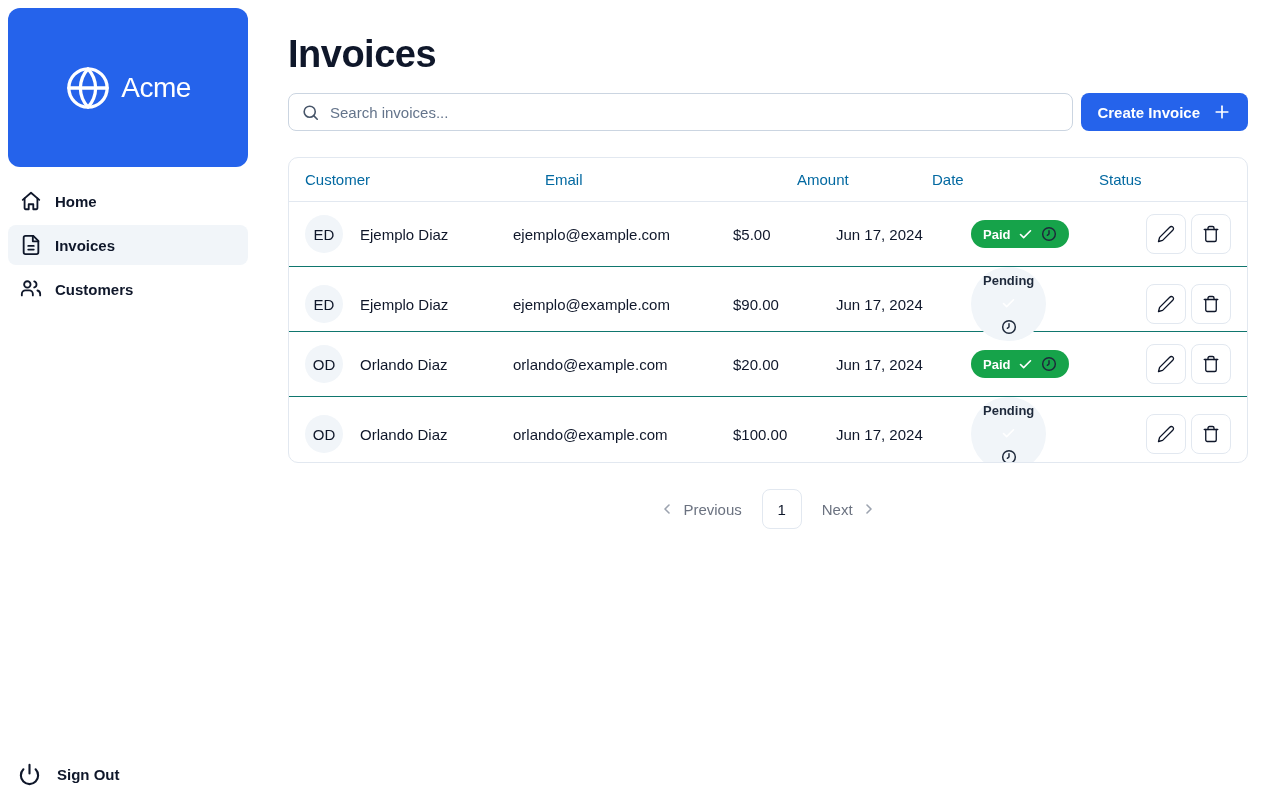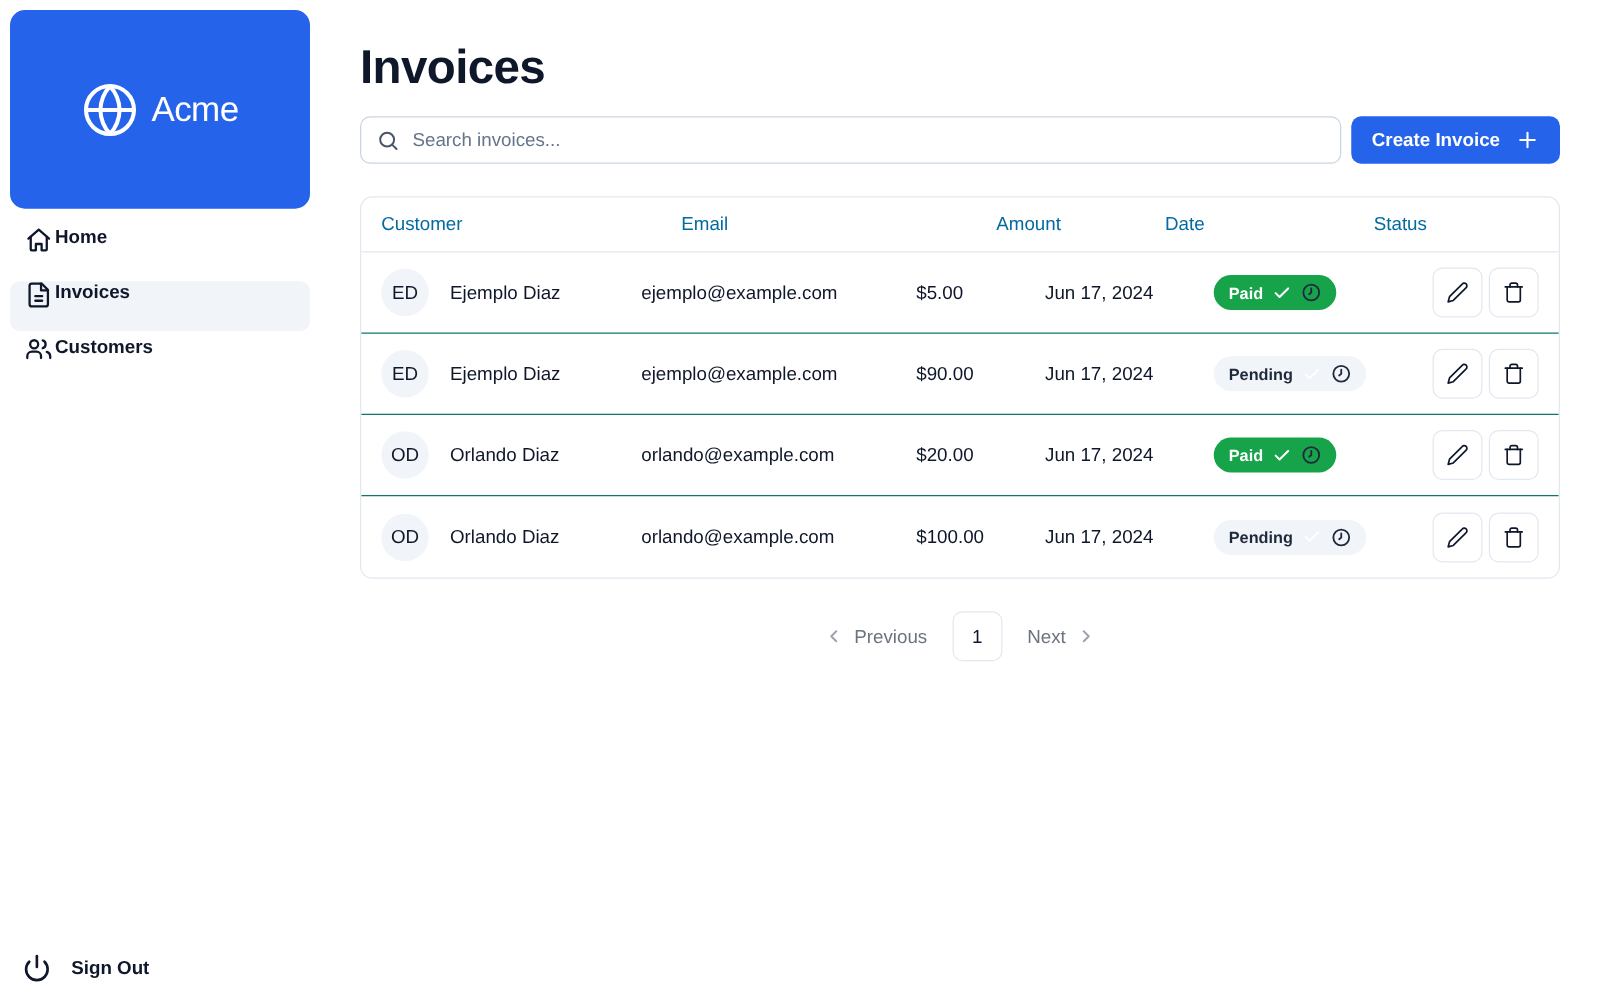--- a/index.html
+++ b/index.html
@@ -27,22 +27,22 @@
     gap: 10px;
     color: #ffffff;
   }
   .logo-card .brand-text {
     font-size: 28px;
     font-weight: 500;
     letter-spacing: -0.5px;
   }
   .nav { padding: 6px 8px 0 8px; }
   .nav-item {
-    display: flex; align-items: flex-start;
-    gap: 2px;
+    display: flex; align-items: center;
+    gap: 13px;
     height: 40px;
     padding: 0 12px;
     margin-bottom: 4px;
     border-radius: 8px;
     font-size: 15px;
     font-weight: 700;
     cursor: pointer;
   }
   .nav-item.active { background: #f1f5f9; }
   .nav-item svg { flex-shrink: 0; }
@@ -145,21 +145,21 @@
   .cell { font-size: 15px; color: #0f172a; }
   .badge {
     display: inline-flex; align-items: center;
     gap: 8px;
     padding: 6px 12px;
     border-radius: 999px;
     font-size: 13px;
     font-weight: 700;
   }
   .badge.paid { background: #16a34a; color: #ffffff; }
-  .badge.pending { background: #f1f5f9; color: #1e293b; }
+  .badge.pending { background: #f1f5f9; color: #1e293b; flex-direction: column; }
   .badge.paid .clock-icon { display: none; }
   .badge.pending .check-icon { display: none; }
   .cell-actions { display: flex; gap: 5px; justify-content: flex-end; }
   .icon-btn {
     width: 40px; height: 40px;
     background: #ffffff;
     border: 1px solid #e2e8f0;
     border-radius: 8px;
     display: flex; align-items: center; justify-content: center;
     cursor: pointer;

